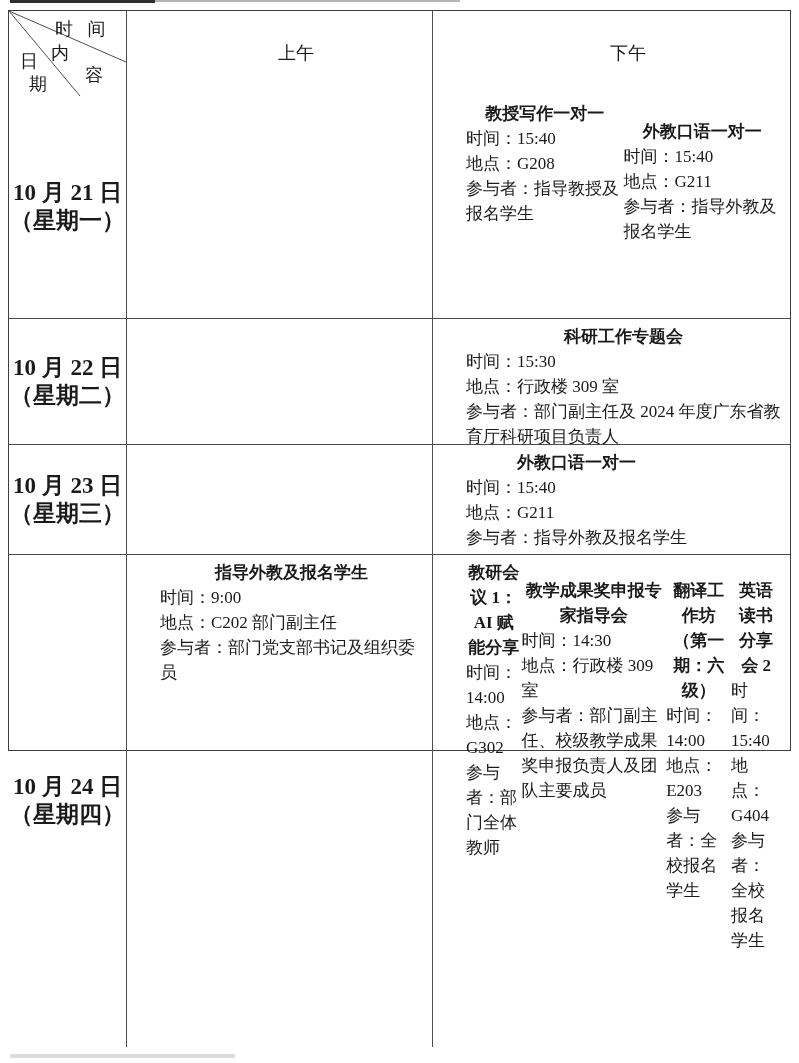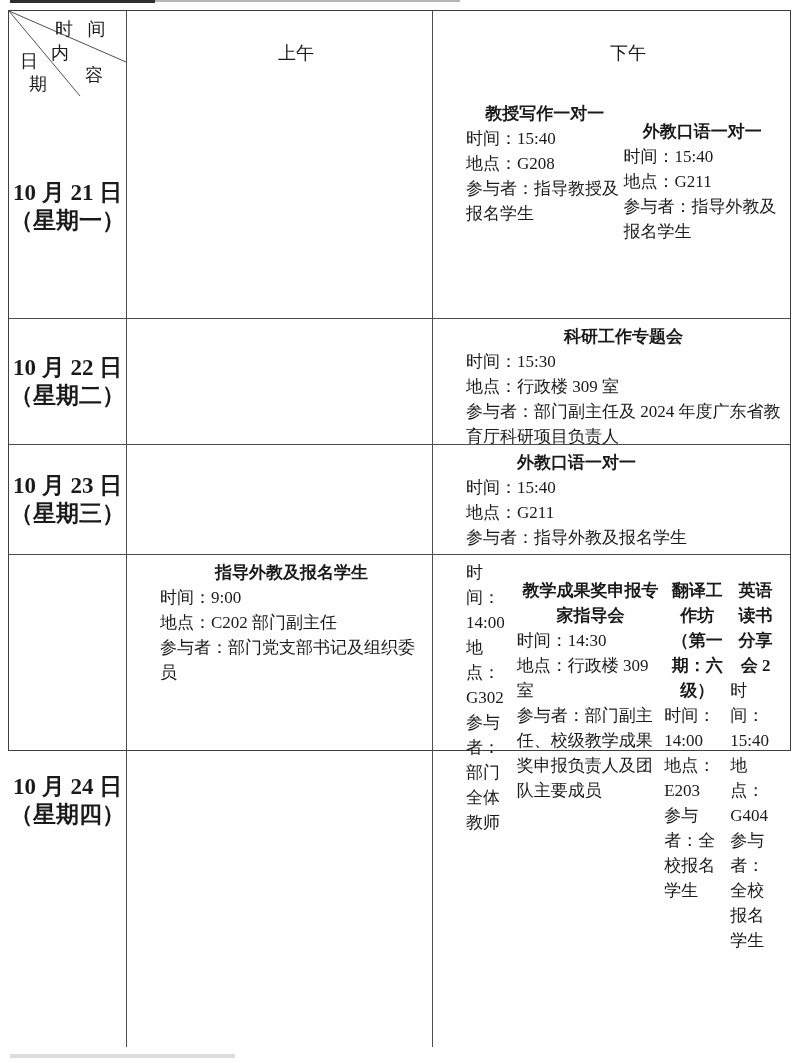--- a/index.html
+++ b/index.html
@@ -135,20 +135,21 @@
     <div class="cell events-cell center-v">
           <div class="event">
     <div class="event-title">指导外教及报名学生</div>
     <div class="event-line"><span>时间：</span><span>9:00</span></div>
     <div class="event-line"><span>地点：</span><span>C202 部门副主任</span></div>
     <div class="event-line"><span>参与者：</span><span>部门党支部书记及组织委员</span></div>
   </div>
         </div>
     <div class="cell events-cell">
           <div class="event">
+    <div class="event-title">教研会议 1：AI 赋能分享</div>
     <div class="event-line"><span>时间：</span><span>14:00</span></div>
     <div class="event-line"><span>地点：</span><span>G302</span></div>
     <div class="event-line"><span>参与者：</span><span>部门全体教师</span></div>
   </div>
           <div class="event">
     <div class="event-title">教学成果奖申报专家指导会</div>
     <div class="event-line"><span>时间：</span><span>14:30</span></div>
     <div class="event-line"><span>地点：</span><span>行政楼 309 室</span></div>
     <div class="event-line"><span>参与者：</span><span>部门副主任、校级教学成果奖申报负责人及团队主要成员</span></div>
   </div>

